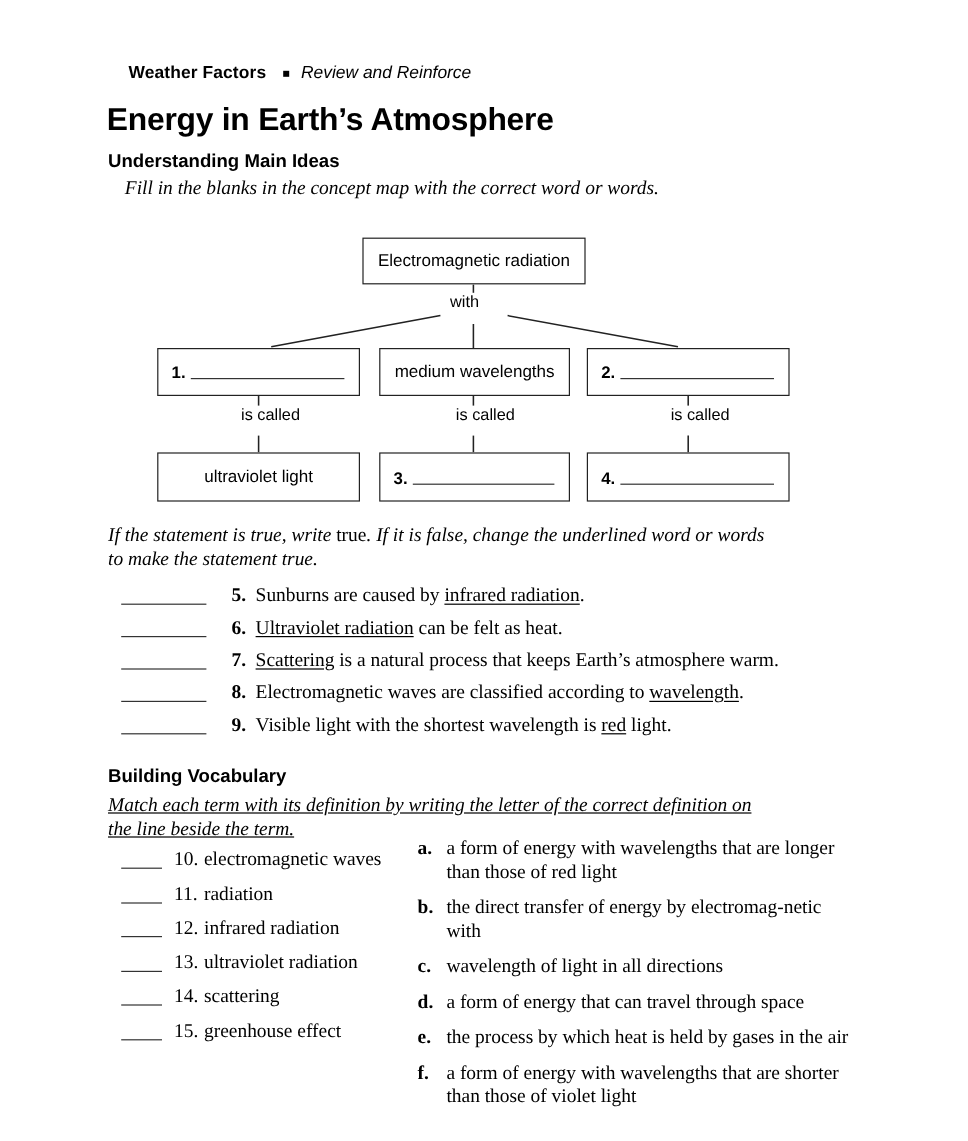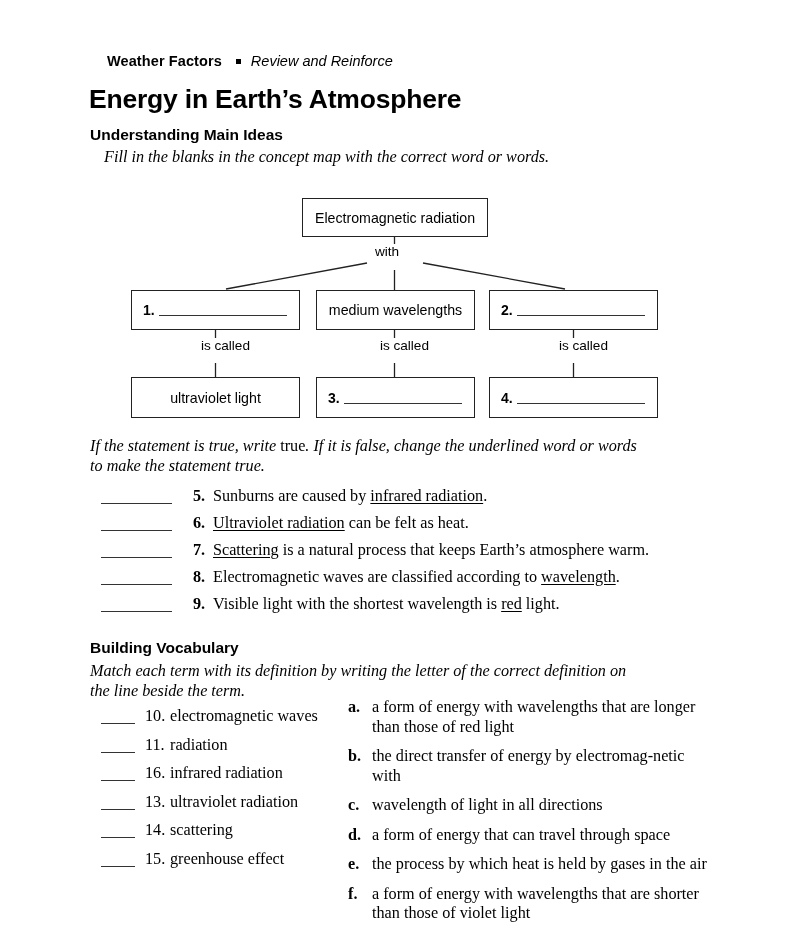--- a/index.html
+++ b/index.html
@@ -102,21 +102,21 @@
     font-weight:bold; font-size:16.2px;
   }
   .qtext {
     position:absolute; left:213px; top:0;
     font-size:16.2px; white-space:nowrap;
   }
   .qtext u { text-decoration:underline; text-underline-offset:2px; }
 
   
   #bv-head  { left:90px; top:639px; }
-  #bv-instr { left:90px; top:661px; width:560px; }
+  #bv-instr { left:90px; top:661px; width:560px;text-decoration:underline; }
 
   .terms { position:absolute; left:0; top:707px; width:340px; }
   .trow { position:relative; height:28.5px; }
   .trule {
     position:absolute; left:101px; top:16px; width:34px;
     border-bottom:1.3px solid #333;
   }
   .tnum { position:absolute; left:145px; top:0; font-weight:normal; font-size:16.2px; }
   .ttext { position:absolute; left:170px; top:0; font-size:16.2px; white-space:nowrap; }
 
@@ -247,21 +247,21 @@
       <span class="tnum">10.</span>
       <span class="ttext">electromagnetic waves</span>
     </div>
     <div class="trow">
       <span class="trule"></span>
       <span class="tnum">11.</span>
       <span class="ttext">radiation</span>
     </div>
     <div class="trow">
       <span class="trule"></span>
-      <span class="tnum">16.</span>
+      <span class="tnum">12.</span>
       <span class="ttext">infrared radiation</span>
     </div>
     <div class="trow">
       <span class="trule"></span>
       <span class="tnum">13.</span>
       <span class="ttext">ultraviolet radiation</span>
     </div>
     <div class="trow">
       <span class="trule"></span>
       <span class="tnum">14.</span>

